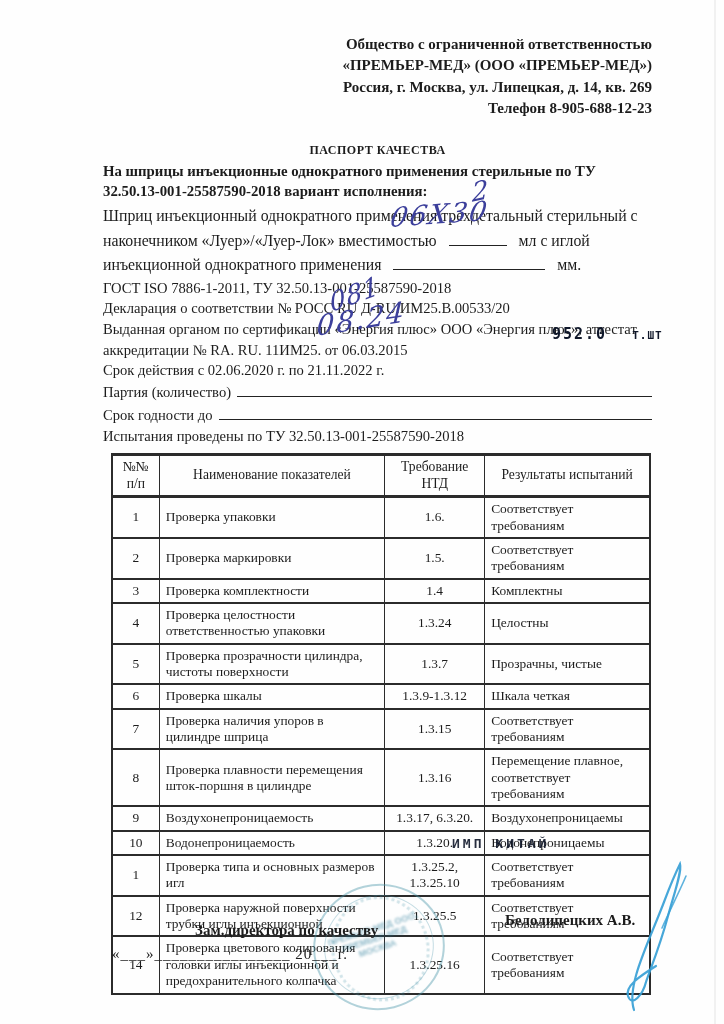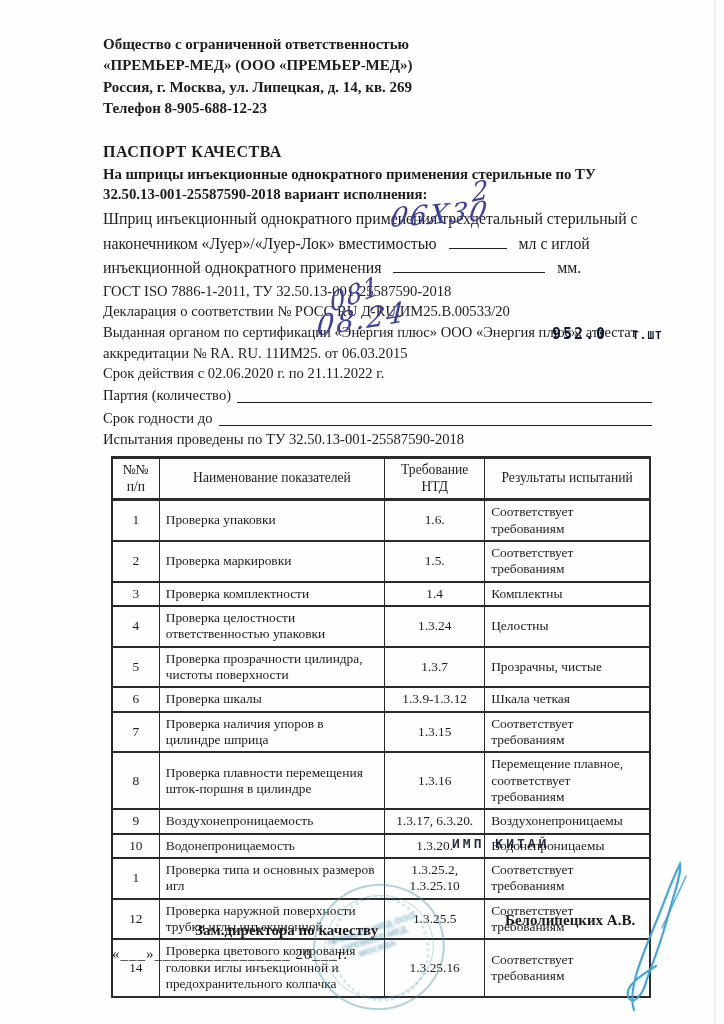--- a/index.html
+++ b/index.html
@@ -3,30 +3,30 @@
 <meta charset="utf-8">
 <style>
   html,body{margin:0;padding:0;background:#e8e8e8;}
   .page{
     position:relative;width:724px;height:1024px;margin:0 auto;
     background:#fefefe;overflow:hidden;
     font-family:"Liberation Serif",serif;color:#1c1c1c;
   }
   .scan-edge{position:absolute;right:8px;top:0;width:2px;height:100%;background:rgba(0,0,0,.05);}
   .content{position:absolute;left:103px;top:34px;width:549px;}
-  .org-block{text-align:left;font-weight:bold;font-size:15px;line-height:1.42;}
-  .doc-title{text-align:left;font-weight:bold;font-size:16px;letter-spacing:.5px;margin-top:24px;margin-bottom:4px;}
+  .org-block{text-align:right;font-weight:bold;font-size:15px;line-height:1.42;}
+  .doc-title{text-align:center;font-weight:bold;font-size:12px;letter-spacing:.5px;margin-top:24px;margin-bottom:4px;}
   p{margin:0;}
   .scope{font-weight:bold;font-size:14.8px;line-height:1.35;}
   .product{font-weight:normal;font-size:15.8px;line-height:1.55;margin-top:2px;}
   .norm{font-size:14.6px;line-height:1.42;}
   .blank{display:inline-block;border-bottom:1.5px solid #222;height:14px;vertical-align:baseline;}
   .blank.vol{width:58px;margin:0 8px;}
   .blank.needle{width:152px;margin:0 8px;}
-  .fill-row{display:flex;align-items:center;font-size:14.6px;line-height:1.55;}
+  .fill-row{display:flex;align-items:flex-start;font-size:14.6px;line-height:1.55;}
   .fill-line{flex:1;border-bottom:1.5px solid #222;height:15px;margin-left:6px;}
   .q-table{border-collapse:collapse;margin-top:6px;margin-left:8px;width:540px;
     font-size:13.4px;line-height:1.22;border:2px solid #2b2b2b;border-top:3px solid #2b2b2b;}
   .q-table th{font-weight:normal;border:1px solid #2b2b2b;border-bottom:3px solid #2b2b2b;padding:3px 4px;text-align:center;font-size:13.6px;}
   .q-table td{border:1px solid #2b2b2b;border-top:2px solid #2b2b2b;border-bottom:2px solid #2b2b2b;padding:3px 6px;vertical-align:middle;}
   .q-table td.c{text-align:center;}
   .col-num{width:42px;}
   .col-name{width:230px;}
   .col-req{width:96px;}
   .col-res{width:160px;}

